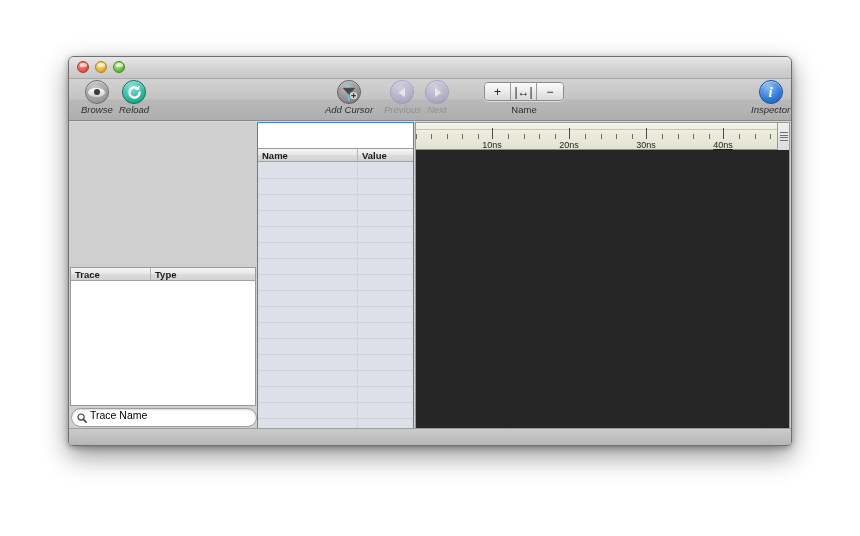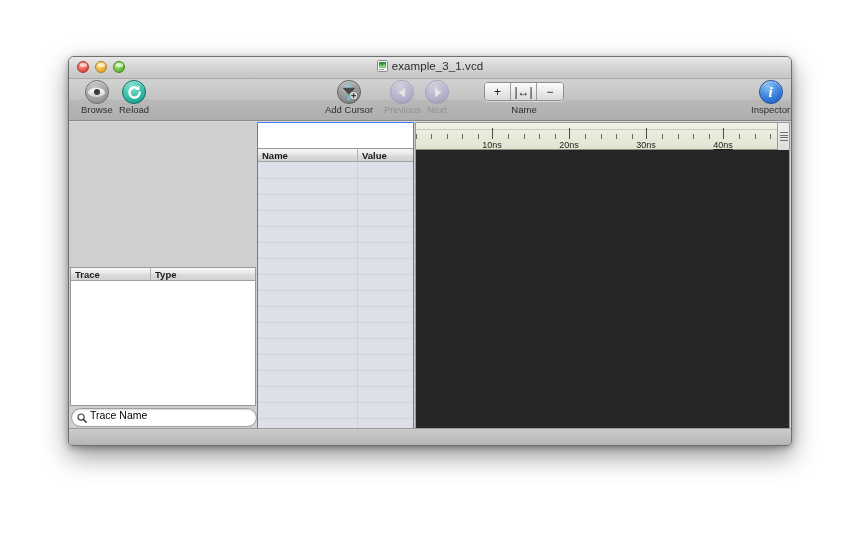--- a/index.html
+++ b/index.html
@@ -49,21 +49,21 @@
   #toolbar {
     position:relative; height:42px;
     background:linear-gradient(to bottom,#d2d2d2 0%,#c3c3c3 48%,#b9b9b9 52%,#aeaeae 100%);
     border-bottom:1px solid #888;
   }
   .tb-item {
     position:absolute; top:1px; text-align:center;
     display:flex; flex-direction:column; align-items:center; gap:1px;
     cursor:default;
   }
-  .tb-label { font-size:9.5px; color:#2e2e2e; line-height:10px; white-space:nowrap; }
+  .tb-label { font-size:9.5px; color:#2e2e2e; line-height:10px; white-space:nowrap;font-style:italic; }
   .tb-label.dim { color:#909090; }
   .tb-ico { width:24px; height:24px; border-radius:50%; position:relative; }
 
   
   .ico-eye{
     background:radial-gradient(circle at 40% 28%,#c9c9c9,#9d9d9d 65%,#7b7b7b);
     border:1px solid #6e6e6e; box-shadow:inset 0 1px 1px rgba(255,255,255,.55);
     display:flex; align-items:center; justify-content:center;
   }
   .eye-white{ width:17px; height:9px; border-radius:50%;
@@ -230,31 +230,20 @@
 </head>
 <body>
 
 <div id="window">
 
   <div id="titlebar">
     <div id="lights">
       <div class="light l-close"></div>
       <div class="light l-min"></div>
       <div class="light l-zoom"></div>
-    </div>
-    <div id="title-wrap">
-      <span id="doc-icon">
-        <svg width="11" height="12" viewBox="0 0 11 12">
-          <rect x="0.5" y="0.5" width="10" height="11" rx="1" fill="#f4f4f4" stroke="#8a8a8a"></rect>
-          <rect x="2" y="2" width="7" height="6" fill="#2f8f3e"></rect>
-          <path d="M2 6 L4 4 L5.5 6 L7 3.2 L9 6 L9 8 L2 8 Z" fill="#7ed07a"></path>
-          <rect x="2" y="9" width="5" height="1" fill="#9a9a9a"></rect>
-        </svg>
-      </span>
-      <span>example_3_1.vcd</span>
     </div>
   </div>
 
   <div id="toolbar">
 
     <div class="tb-item" style="left:12px;">
       <div class="tb-ico ico-eye">
         <div class="eye-white"></div>
           <div class="eye-pupil"></div>
       </div>

